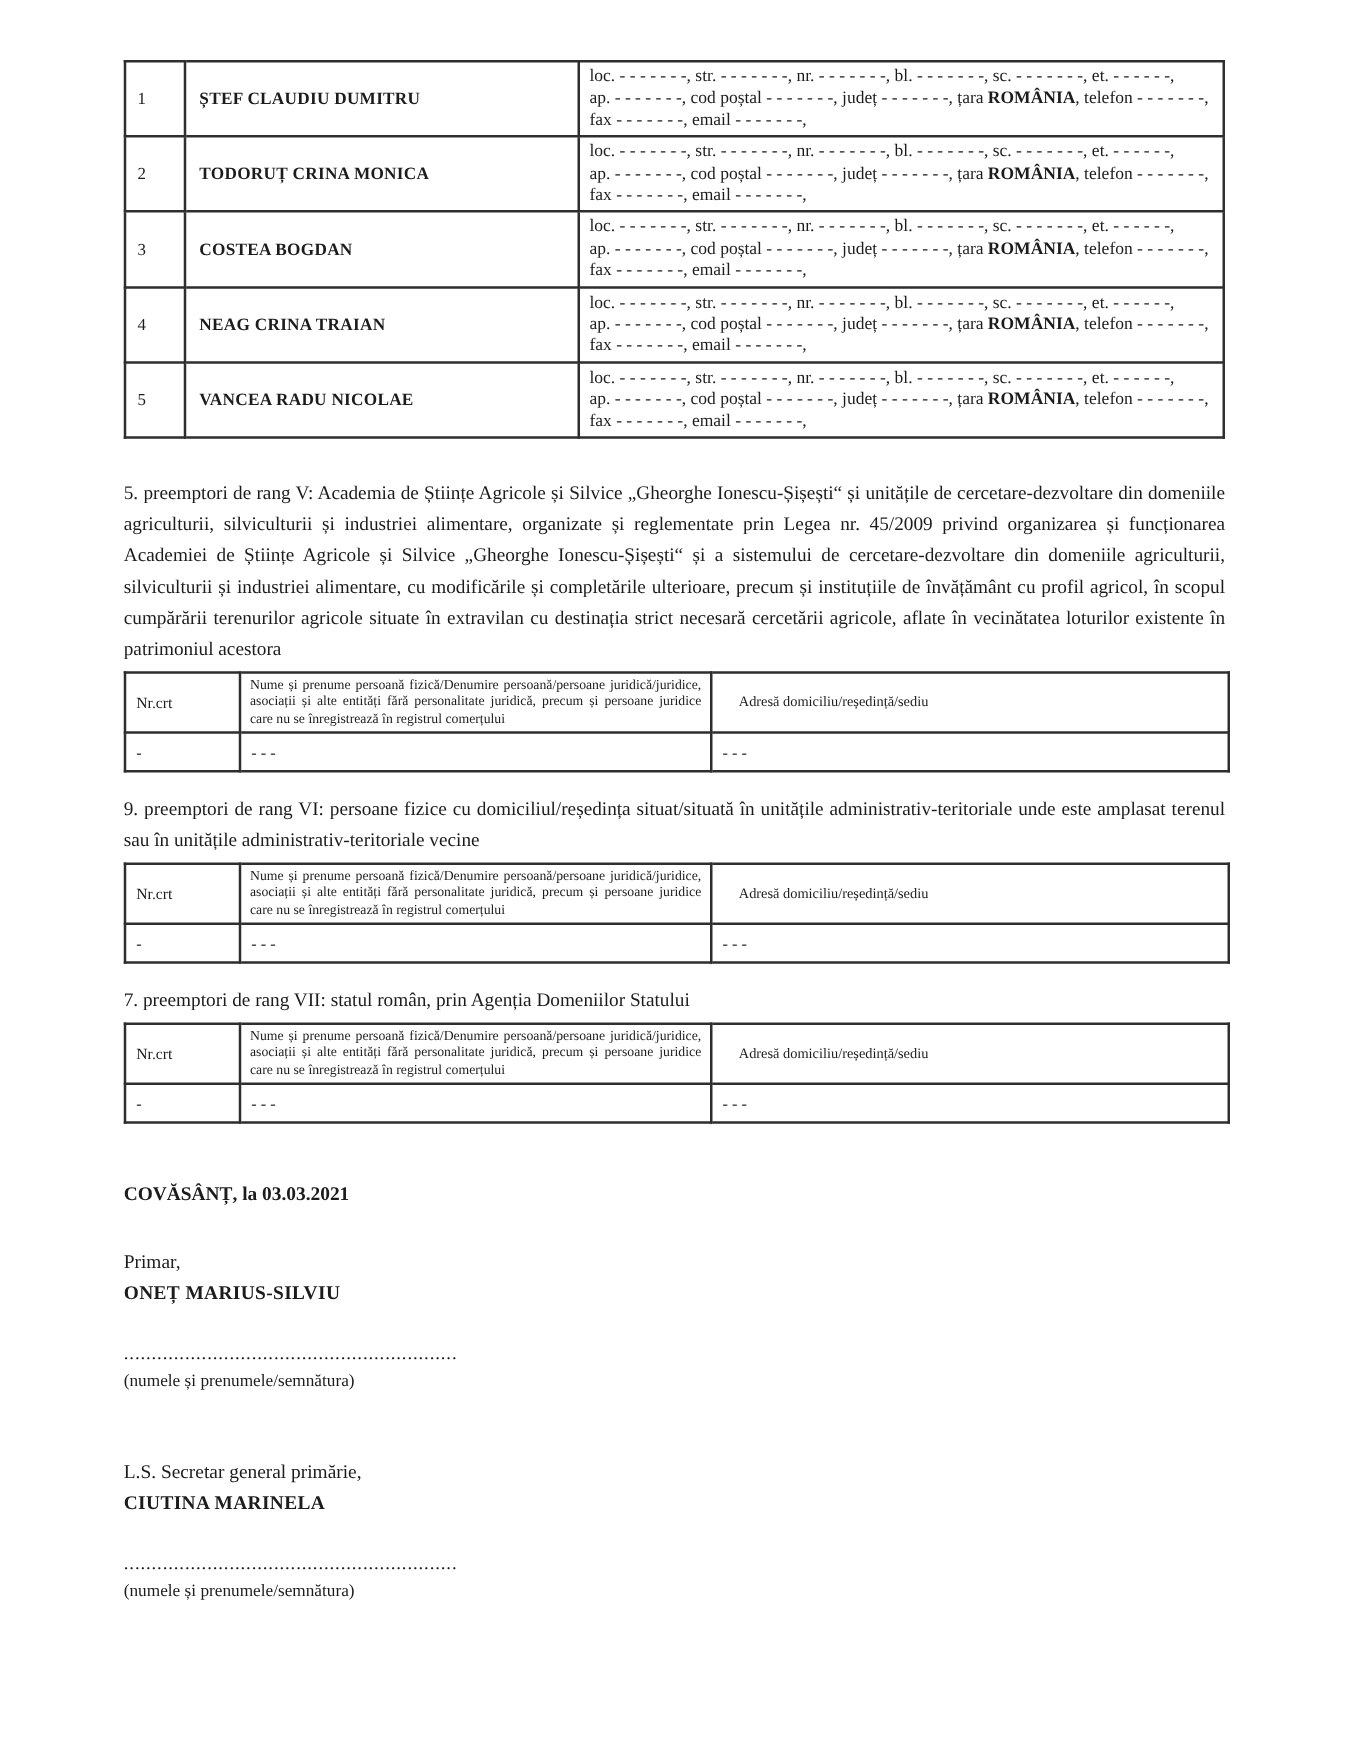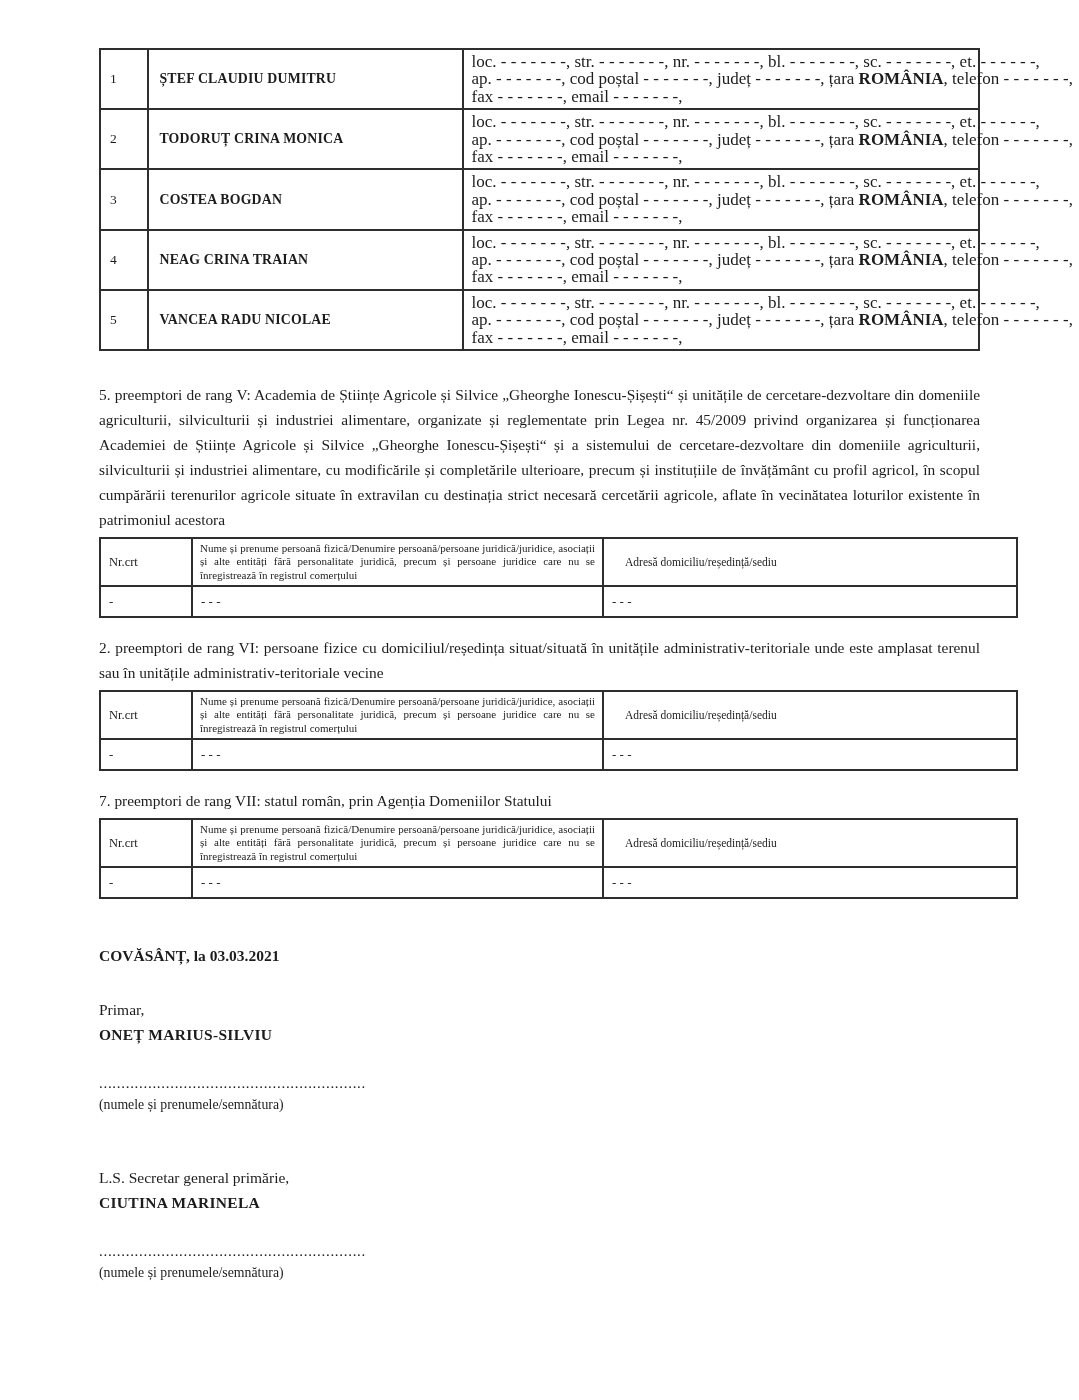--- a/index.html
+++ b/index.html
@@ -13,28 +13,28 @@
     padding:48px 99px 0 99px;
     overflow:hidden;
   }
   table { border-collapse:collapse; width:881px; table-layout:fixed; }
   td { border:2px solid #2e2e2e; vertical-align:middle; box-sizing:border-box; }
 
   
   .t1 tr { height:56px; }
   .t1 .num  { width:46px;  padding-left:9px;  font-size:13.5px; }
   .t1 .name { width:298px; padding-left:10px; font-weight:bold; font-size:13.8px; letter-spacing:0.2px; }
-  .t1 .addr { width:490px; padding:3px 8px;   font-size:17px; line-height:17.4px; }
+  .t1 .addr { width:490px; padding:3px 8px;   font-size:14px; line-height:17.4px; }
   .t1 .addr .aline { white-space:nowrap; }
 
   
   .t2 tr.hrow { height:48px; }
   .t2 tr.drow { height:31px; }
   .t2 .h-nr { width:92px; font-size:12.5px; padding-left:8px; }
-  .t2 .h-nm { width:411px; font-size:11px;  line-height:13.6px; padding:2px 7px; text-align:justify; }
+  .t2 .h-nm { width:377px; font-size:11px;  line-height:13.6px; padding:2px 7px; text-align:justify; }
   .t2 .h-ad { width:414px; font-size:11.5px; padding-left:21px; }
   .t2 tr.drow td { font-size:13px; padding-left:8px; }
 
   
   .para { width:881px; font-size:15.4px; line-height:25px; text-align:justify; margin:0 0 5px 0; }
   .para.first { margin-top:31px; }
   .para.mid   { margin-top:17px; }
 
   
   .place   { margin:46px 0 0 0; font-weight:bold; font-size:15.5px; line-height:22px; }
@@ -108,21 +108,21 @@
         <td class="h-ad">Adresă domiciliu/reședință/sediu</td>
       </tr>
       <tr class="drow">
         <td>-</td>
         <td>- - -</td>
         <td>- - -</td>
       </tr>
     </tbody>
   </table>
 
-  <p class="para mid">2. preemptori de rang VI: persoane fizice cu domiciliul/reședința situat/situată în unitățile administrativ-teritoriale unde este amplasat terenul sau în unitățile administrativ-teritoriale vecine</p>
+  <p class="para mid">9. preemptori de rang VI: persoane fizice cu domiciliul/reședința situat/situată în unitățile administrativ-teritoriale unde este amplasat terenul sau în unitățile administrativ-teritoriale vecine</p>
   <table class="t2">
     <tbody>
       <tr class="hrow">
         <td class="h-nr">Nr.crt</td>
         <td class="h-nm">Nume și prenume persoană fizică/Denumire persoană/persoane juridică/juridice, asociații și alte entități fără personalitate juridică, precum și persoane juridice care nu se înregistrează în registrul comerțului</td>
         <td class="h-ad">Adresă domiciliu/reședință/sediu</td>
       </tr>
       <tr class="drow">
         <td>-</td>
         <td>- - -</td>

